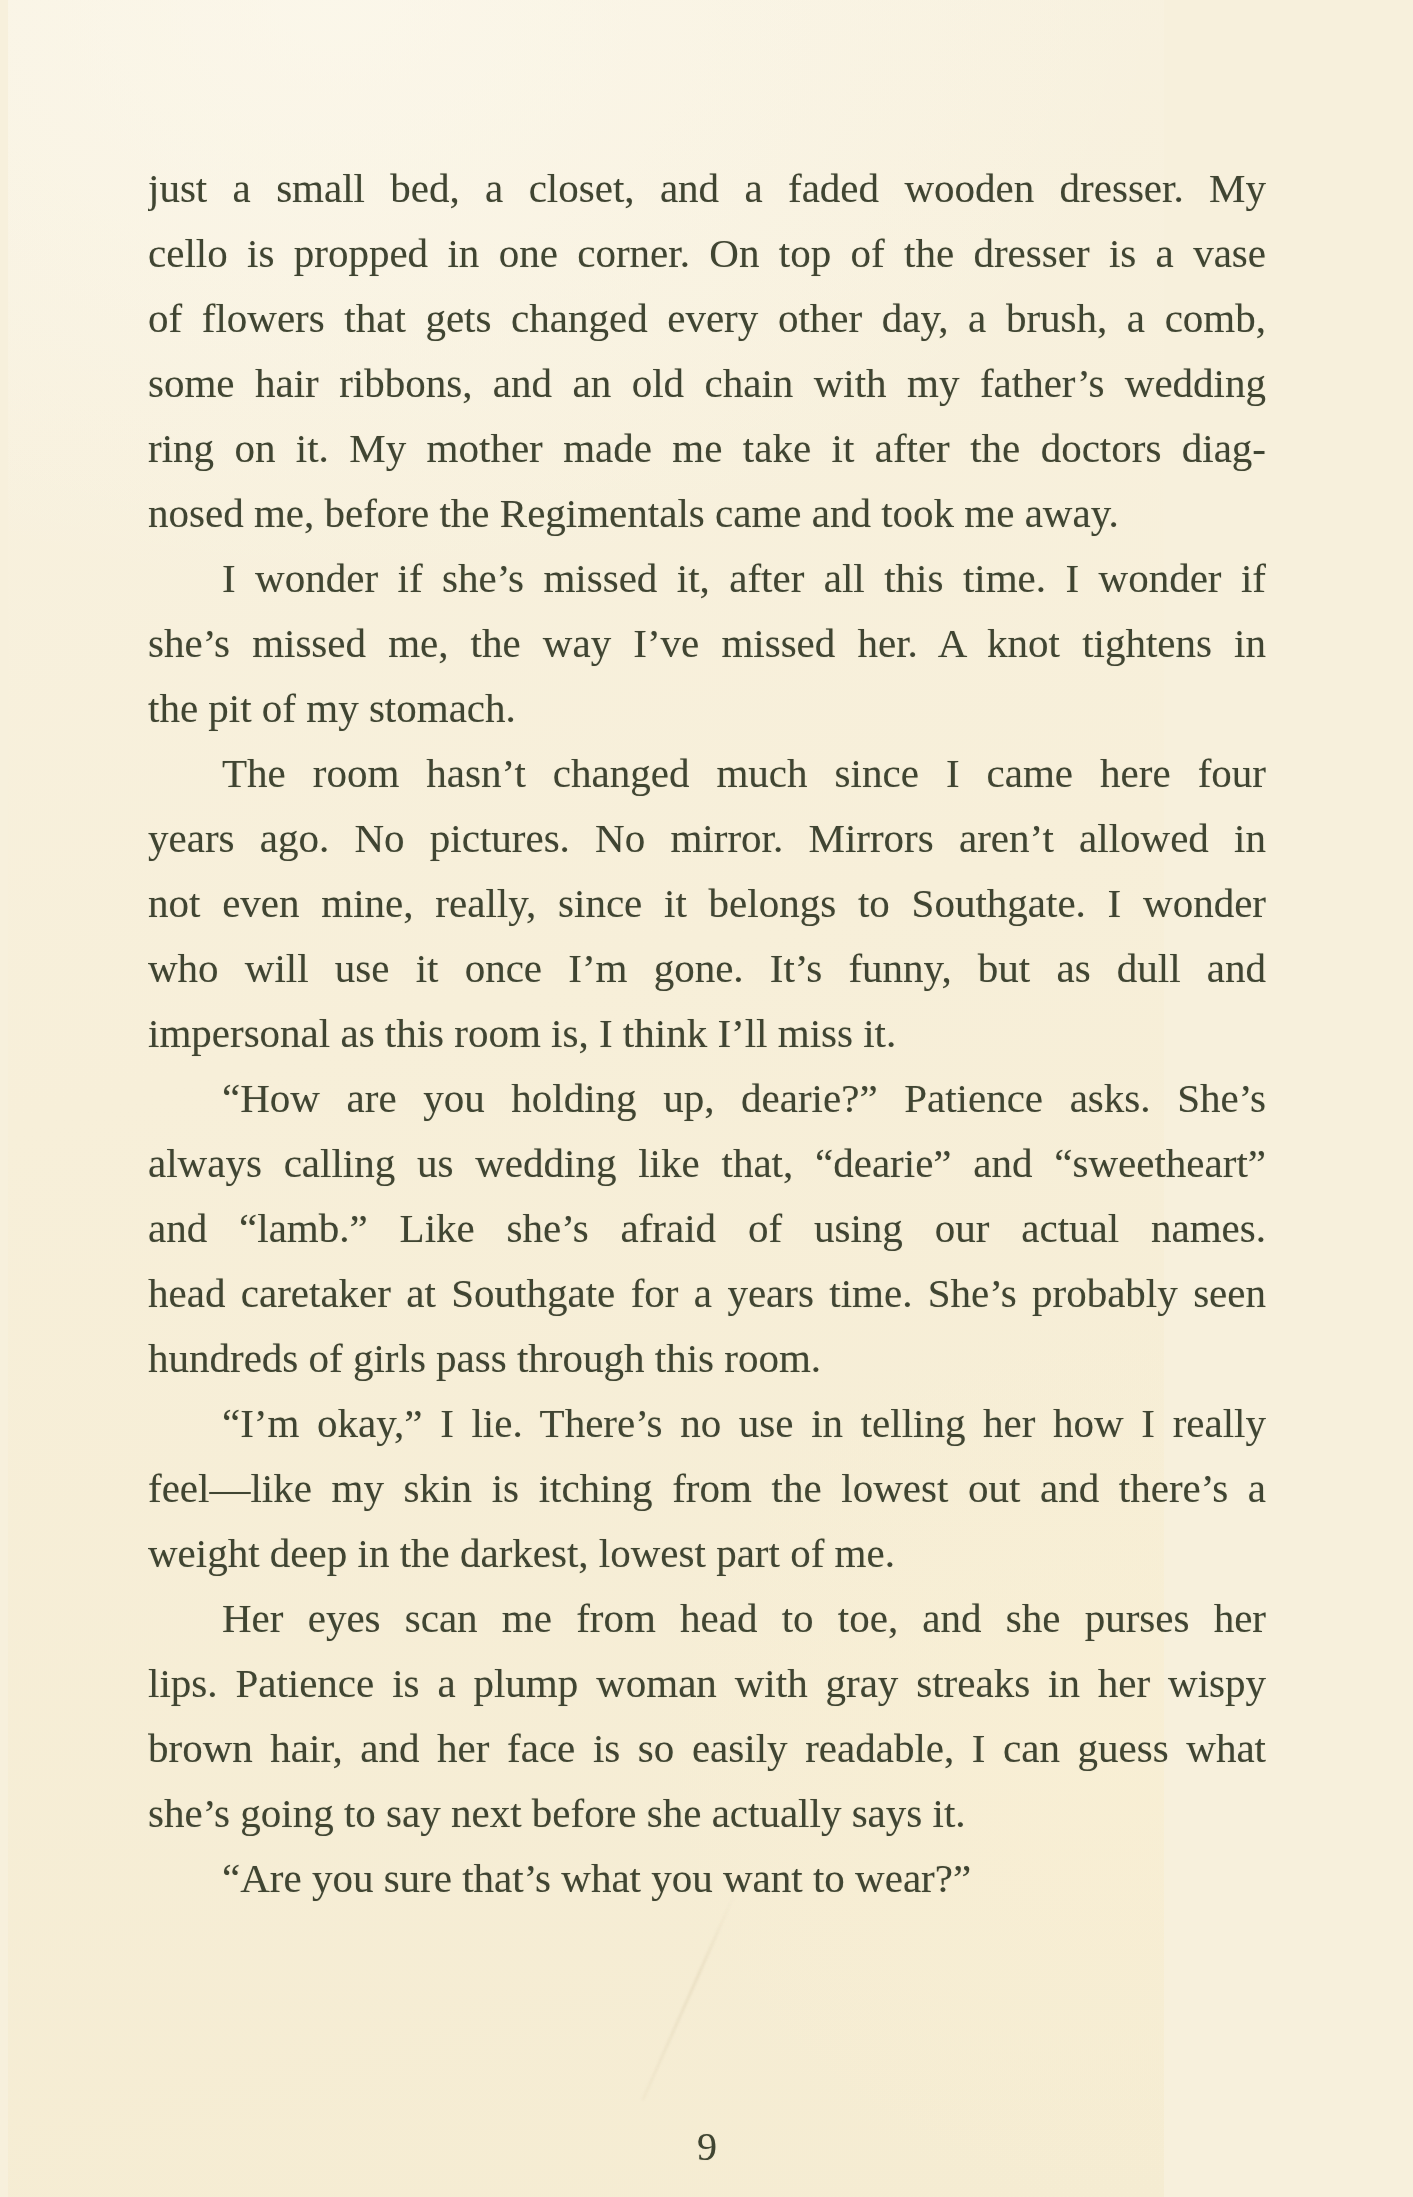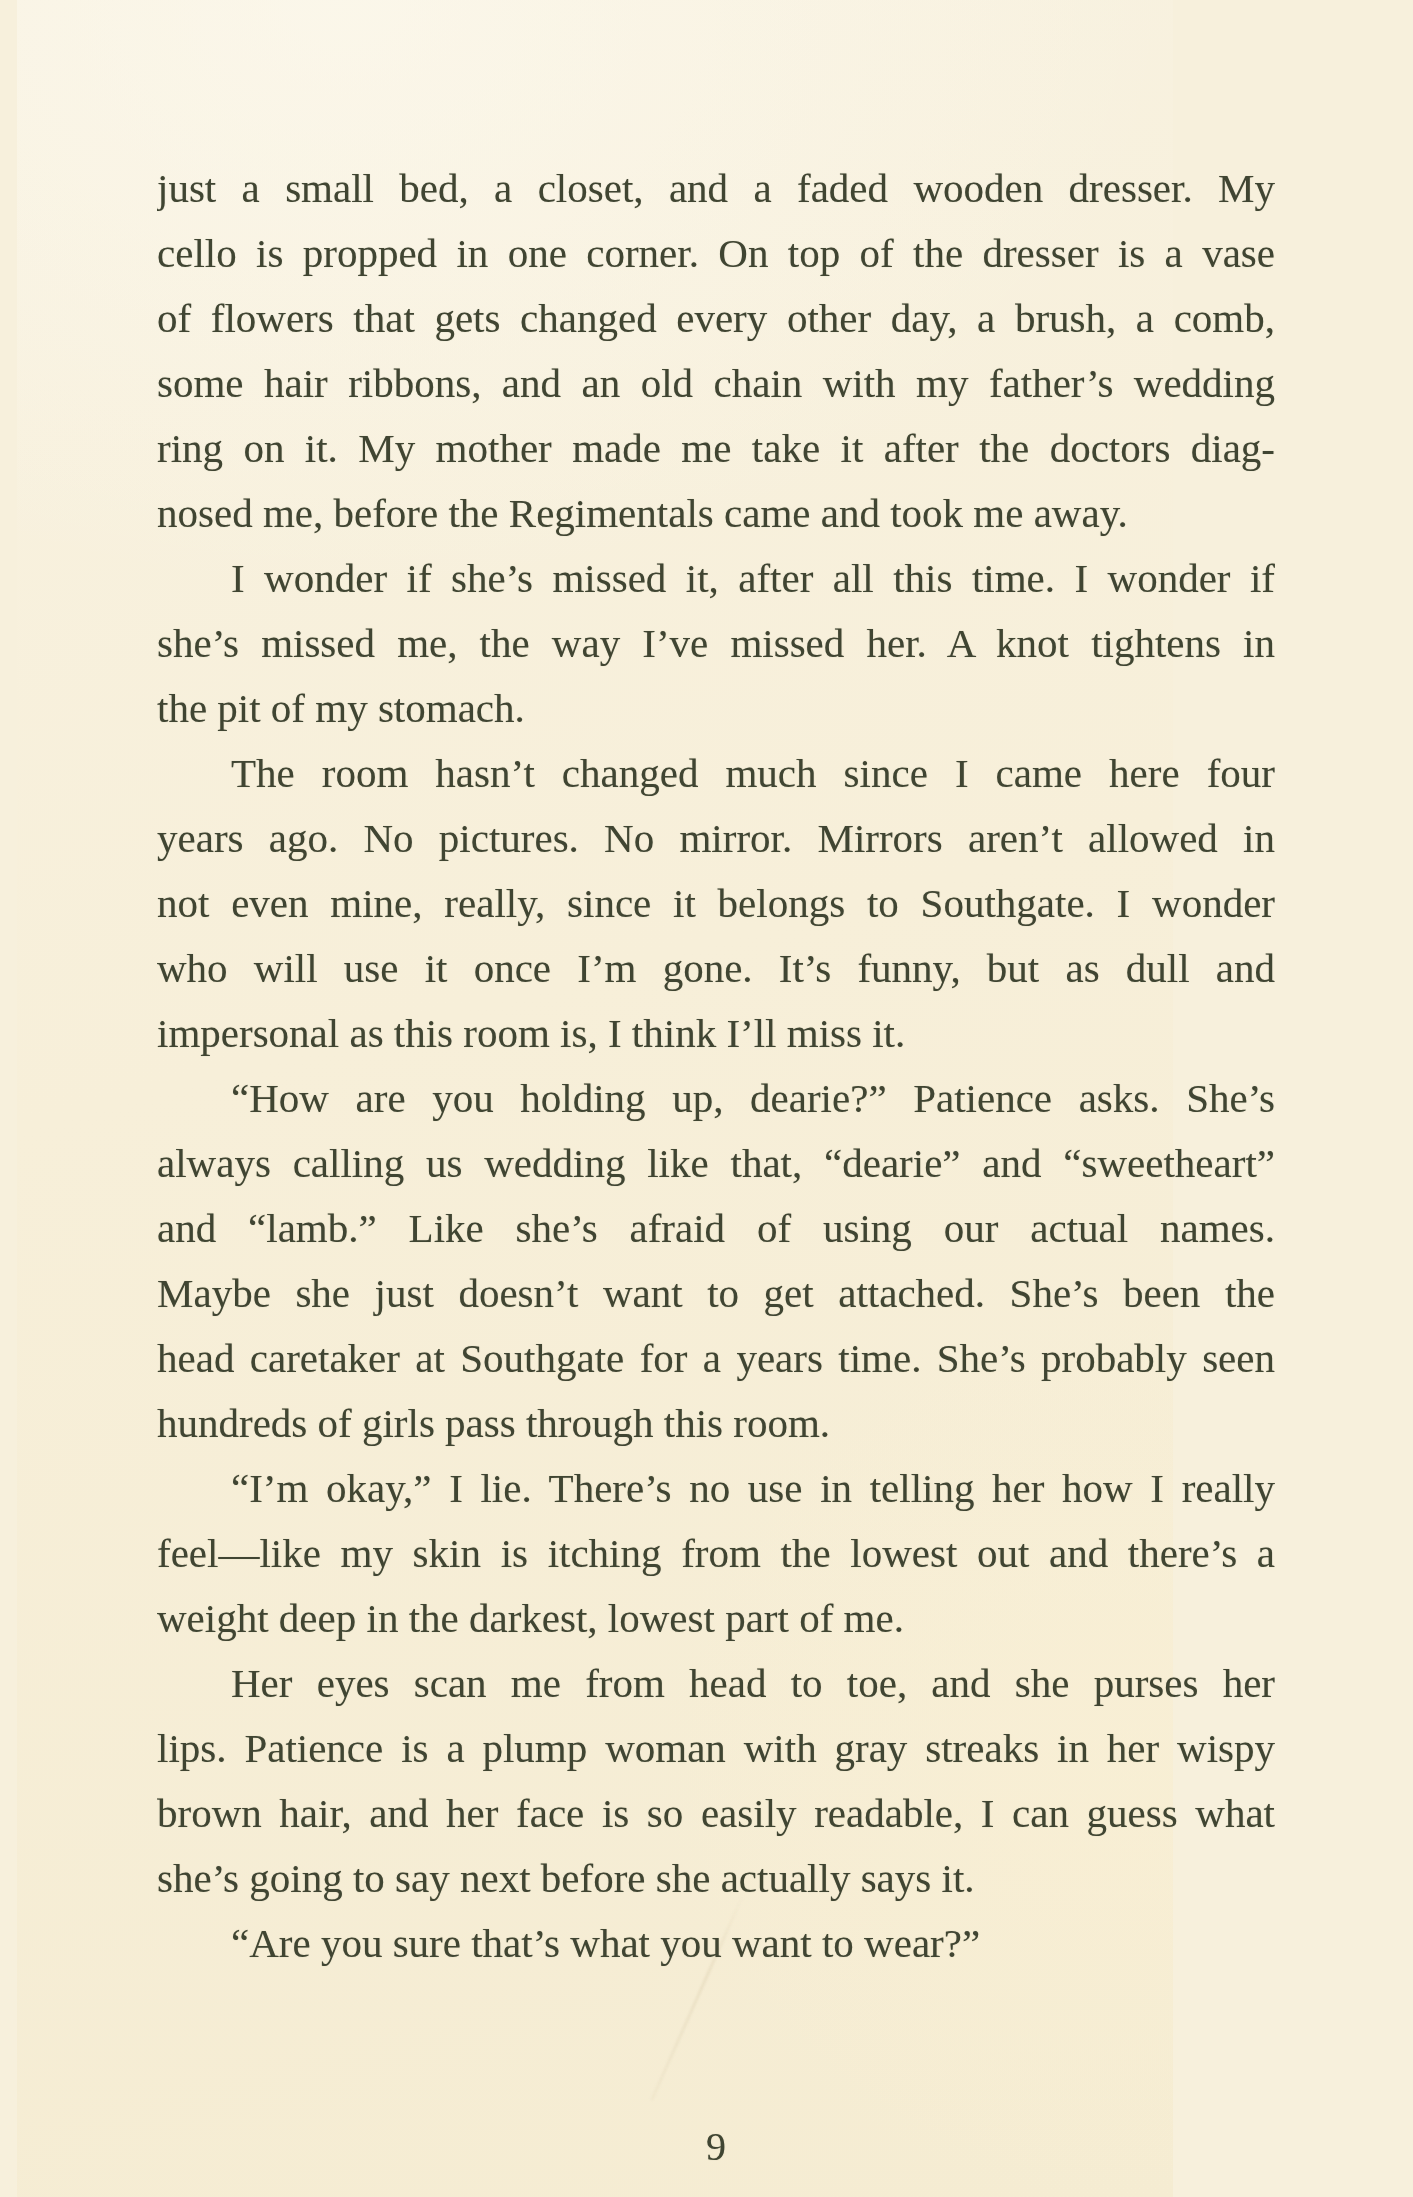--- a/index.html
+++ b/index.html
@@ -8,21 +8,21 @@
   }
   body {
     width: 1413px;
     height: 2197px;
     overflow: hidden;
     background: var(--paper, #f7f0dc);
     font-family: "Liberation Serif", "DejaVu Serif", serif;
   }
   .page {
     position: absolute;
-    left: 17px; top: 0;
+    left: 8px; top: 0;
     width: 1156px;
     height: 2197px;
     background:
       radial-gradient(120% 45% at 28% 0%, rgba(253,250,240,0.60), rgba(253,250,240,0) 60%),
       radial-gradient(60% 30% at 96% 80%, rgba(250,240,212,0.55), rgba(250,240,212,0) 70%),
       linear-gradient(165deg, #f8f2e1 0%, #f7efd9 45%, #f5ecd2 100%);
   }
   
   .crease {
     position: absolute;
@@ -92,21 +92,20 @@
       <div class="line jl">she’s missed me, the way I’ve missed her. A knot tightens in</div>
       <div class="line">the pit of my stomach.</div>
       <div class="line ind jl">The room hasn’t changed much since I came here four</div>
       <div class="line jl">years ago. No pictures. No mirror. Mirrors aren’t allowed in</div>
       <div class="line jl">not even mine, really, since it belongs to Southgate. I wonder</div>
       <div class="line jl">who will use it once I’m gone. It’s funny, but as dull and</div>
       <div class="line">impersonal as this room is, I think I’ll miss it.</div>
       <div class="line ind jl">“How are you holding up, dearie?” Patience asks. She’s</div>
       <div class="line jl">always calling us wedding like that, “dearie” and “sweetheart”</div>
       <div class="line jl">and “lamb.” Like she’s afraid of using our actual names.</div>
-      <div class="line jl">Maybe she just doesn’t want to get attached. She’s been the</div>
       <div class="line jl">head caretaker at Southgate for a years time. She’s probably seen</div>
       <div class="line">hundreds of girls pass through this room.</div>
       <div class="line ind jl">“I’m okay,” I lie. There’s no use in telling her how I really</div>
       <div class="line jl">feel—like my skin is itching from the lowest out and there’s a</div>
       <div class="line">weight deep in the darkest, lowest part of me.</div>
       <div class="line ind jl">Her eyes scan me from head to toe, and she purses her</div>
       <div class="line jl">lips. Patience is a plump woman with gray streaks in her wispy</div>
       <div class="line jl">brown hair, and her face is so easily readable, I can guess what</div>
       <div class="line">she’s going to say next before she actually says it.</div>
       <div class="line ind">“Are you sure that’s what you want to wear?”</div>

